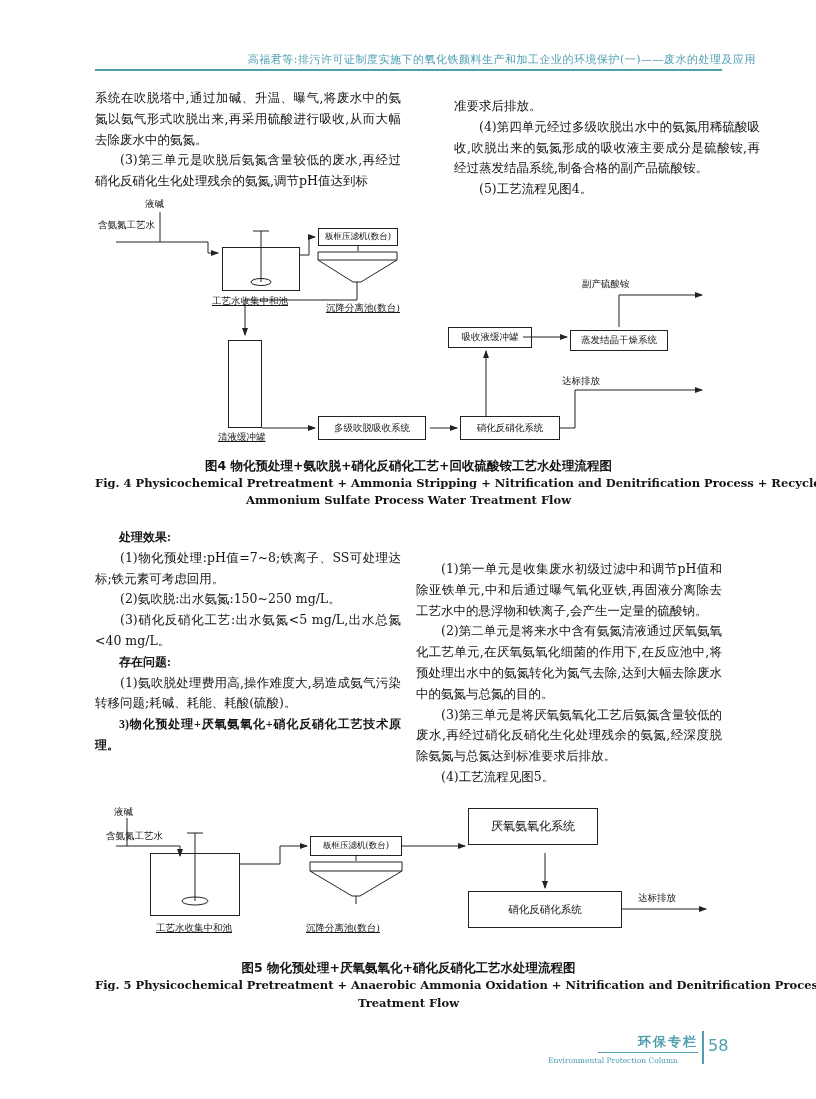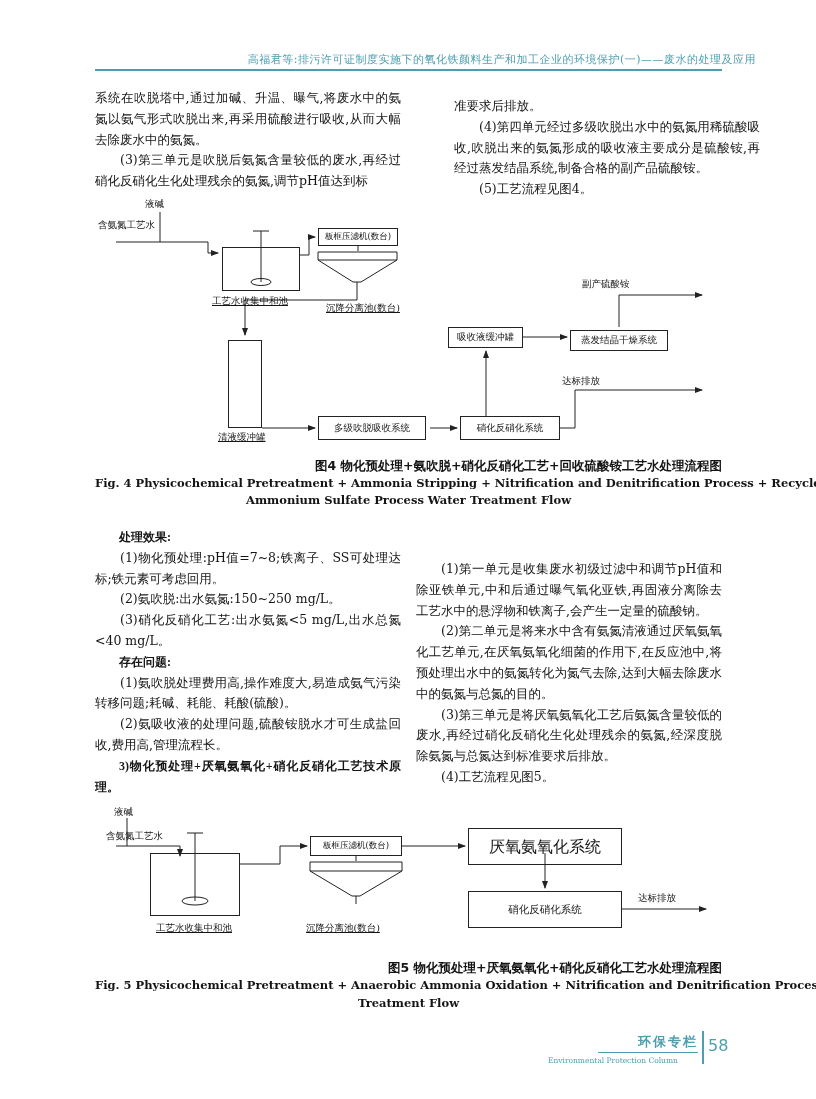--- a/index.html
+++ b/index.html
@@ -42,21 +42,21 @@
   .diagram svg { position: absolute; left: 0; top: 0; }
   .dbox {
     position: absolute; border: 1px solid #222;
     display: flex; align-items: center; justify-content: center;
     text-align: center; font-size: 9.5px; line-height: 1.1;
     white-space: nowrap;
   }
   .dlabel { position: absolute; font-size: 9.5px; white-space: nowrap; }
   .dlabel.u { text-decoration: underline; }
   .cap-zh {
-    position: absolute; left: 95px; width: 627px; text-align: right;
+    position: absolute; left: 95px; width: 627px; text-align: center;
     font-weight: bold; font-size: 12.5px;
     font-family: "DejaVu Sans", "Liberation Sans", sans-serif;
     white-space: nowrap;
   }
   .cap-en {
     position: absolute; left: 95px; width: 627px; text-align: center;
     font-weight: bold; font-size: 11.5px; white-space: nowrap;
   }
   .cap-en.left { text-align: left; }
   .fig4-cap-zh  { top: 458px; }
@@ -126,21 +126,21 @@
         <path d="M529,129 V97 H612" marker-end="url(#a4)"></path>
         <path d="M470,230 H485 V192 H612" marker-end="url(#a4)"></path>
       </g>
     </svg>
 
     <div class="dbox" style="left:132px;top:49px;width:78px;height:44px"></div>
     <div class="dbox" style="left:228px;top:30px;width:80px;height:18px;font-size:8.5px">板框压滤机(数台)</div>
     <div class="dbox" style="left:138px;top:142px;width:34px;height:88px"></div>
     <div class="dbox" style="left:228px;top:218px;width:108px;height:24px">多级吹脱吸收系统</div>
     <div class="dbox" style="left:370px;top:218px;width:100px;height:24px">硝化反硝化系统</div>
-    <div class="dbox" style="left:358px;top:129px;width:75px;height:21px">吸收液缓冲罐</div>
+    <div class="dbox" style="left:358px;top:129px;width:84px;height:21px">吸收液缓冲罐</div>
     <div class="dbox" style="left:480px;top:132px;width:98px;height:21px">蒸发结晶干燥系统</div>
 
     <div class="dlabel" style="left:55px;top:0">液碱</div>
     <div class="dlabel" style="left:8px;top:21px">含氨氮工艺水</div>
     <div class="dlabel u" style="left:122px;top:97px">工艺水收集中和池</div>
     <div class="dlabel u" style="left:236px;top:104px">沉降分离池(数台)</div>
     <div class="dlabel u" style="left:128px;top:233px">清液缓冲罐</div>
     <div class="dlabel" style="left:492px;top:80px">副产硫酸铵</div>
     <div class="dlabel" style="left:472px;top:177px">达标排放</div>
   </div>
@@ -149,21 +149,20 @@
   <div class="cap-en fig4-cap-en1">Fig. 4  Physicochemical Pretreatment + Ammonia Stripping + Nitrification and Denitrification Process + Recycled</div>
   <div class="cap-en fig4-cap-en2">Ammonium Sulfate Process Water Treatment Flow</div>
 
   <div class="col s2-left">
     <p class="para subhead">处理效果:</p>
     <p class="para indent">(1)物化预处理:pH值=7~8;铁离子、SS可处理达标;铁元素可考虑回用。</p>
     <p class="para indent">(2)氨吹脱:出水氨氮:150~250 mg/L。</p>
     <p class="para indent">(3)硝化反硝化工艺:出水氨氮&lt;5 mg/L,出水总氮&lt;40 mg/L。</p>
     <p class="para subhead">存在问题:</p>
     <p class="para indent">(1)氨吹脱处理费用高,操作难度大,易造成氨气污染转移问题;耗碱、耗能、耗酸(硫酸)。</p>
-    <p class="para indent">(2)氨吸收液的处理问题,硫酸铵脱水才可生成盐回收,费用高,管理流程长。</p>
     <p class="para subhead">3)物化预处理+厌氧氨氧化+硝化反硝化工艺技术原理。</p>
   </div>
   <div class="col s2-right">
     <p class="para indent">(1)第一单元是收集废水初级过滤中和调节pH值和除亚铁单元,中和后通过曝气氧化亚铁,再固液分离除去工艺水中的悬浮物和铁离子,会产生一定量的硫酸钠。</p>
     <p class="para indent">(2)第二单元是将来水中含有氨氮清液通过厌氧氨氧化工艺单元,在厌氧氨氧化细菌的作用下,在反应池中,将预处理出水中的氨氮转化为氮气去除,达到大幅去除废水中的氨氮与总氮的目的。</p>
     <p class="para indent">(3)第三单元是将厌氧氨氧化工艺后氨氮含量较低的废水,再经过硝化反硝化生化处理残余的氨氮,经深度脱除氨氮与总氮达到标准要求后排放。</p>
     <p class="para indent">(4)工艺流程见图5。</p>
   </div>
 
   <div class="diagram fig5">
@@ -185,21 +184,21 @@
         <path d="M210,65 L252,90 H260 L302,65"></path>
         <path d="M256,90 V98"></path>
         <path d="M302,40 H365" marker-end="url(#a5)"></path>
         <path d="M445,47 V82" marker-end="url(#a5)"></path>
         <path d="M522,103 H606" marker-end="url(#a5)"></path>
       </g>
     </svg>
 
     <div class="dbox" style="left:50px;top:47px;width:90px;height:63px"></div>
     <div class="dbox" style="left:210px;top:30px;width:92px;height:20px;font-size:8.5px">板框压滤机(数台)</div>
-    <div class="dbox" style="left:368px;top:22px;width:154px;height:37px;font-size:16px">厌氧氨氧化系统</div>
+    <div class="dbox" style="left:368px;top:2px;width:130px;height:37px;font-size:12px">厌氧氨氧化系统</div>
     <div class="dbox" style="left:368px;top:85px;width:154px;height:37px;font-size:10.5px">硝化反硝化系统</div>
 
     <div class="dlabel" style="left:14px;top:0">液碱</div>
     <div class="dlabel" style="left:6px;top:24px">含氨氮工艺水</div>
     <div class="dlabel u" style="left:56px;top:116px">工艺水收集中和池</div>
     <div class="dlabel u" style="left:206px;top:116px">沉降分离池(数台)</div>
     <div class="dlabel" style="left:538px;top:86px">达标排放</div>
   </div>
 
   <div class="cap-zh fig5-cap-zh">图5  物化预处理+厌氧氨氧化+硝化反硝化工艺水处理流程图</div>

